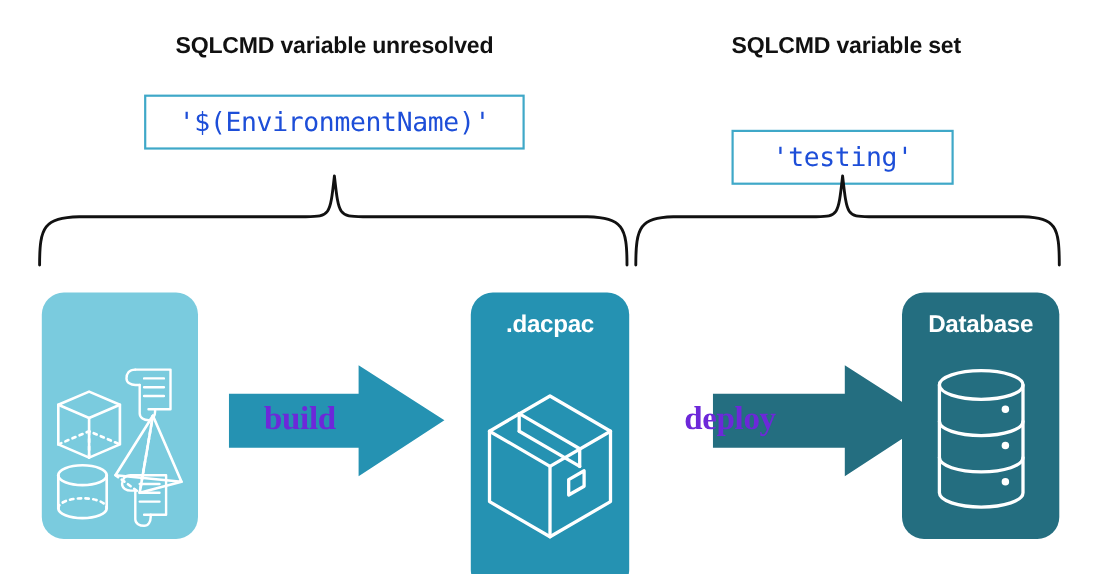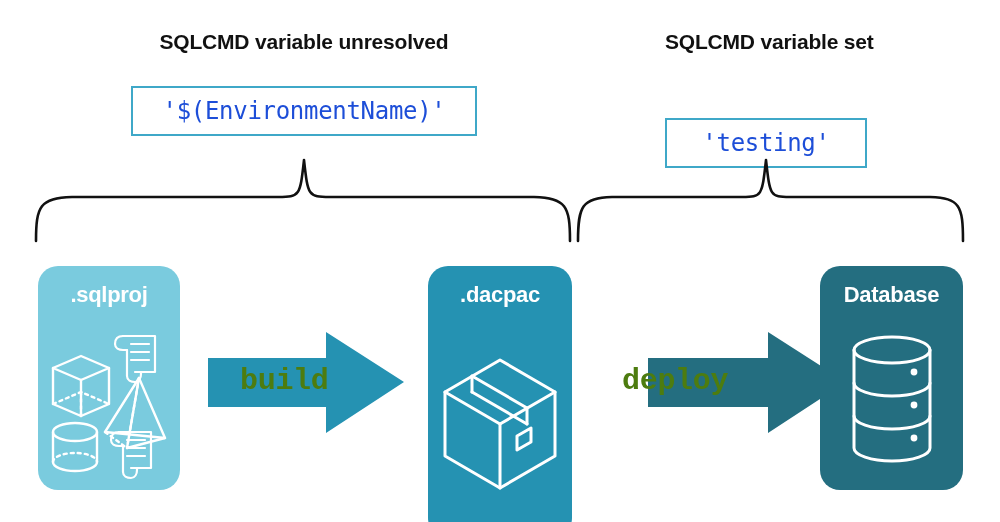--- a/index.html
+++ b/index.html
@@ -94,24 +94,24 @@
   #card-sqlproj  { left: 38px;  top: 266px; width: 142px; height: 224px; background: #7ACBDE; }
   #card-dacpac   { left: 428px; top: 266px; width: 144px; height: 272px; background: #2592B2; }
   #card-database { left: 820px; top: 266px; width: 143px; height: 224px; background: #246E80; }
 
   
   .arrow {
     position: absolute;
   }
   .arrow .arrow-label {
     position: absolute;
-    font-family: Liberation Mono, monospace;
+    font-family: Liberation Serif, serif;
     font-weight: bold;
     font-size: 30px;
-    color: #4d7c0f;
+    color: #6d28d9;
     letter-spacing: -0.3px;
     white-space: nowrap;
   }
   #arrow-build  { left: 208px; top: 330px; width: 198px; height: 105px; }
   #arrow-deploy { left: 600px; top: 330px; width: 200px; height: 105px; padding-left: 48px; }
   #arrow-build .arrow-label  { left: 32px; top: 34px; }
   #arrow-deploy .arrow-label { left: 22px; top: 34px; }
 </style>
 </head>
 <body>
@@ -143,21 +143,20 @@
     <path d="M 578 241
              C 578 206, 582 198, 612 197
              L 742 197
              C 762 197, 762 196, 766 160
              C 770 196, 770 197, 790 197
              L 930 197
              C 960 198, 963 206, 963 241" fill="none" stroke="#111111" stroke-width="2.6" stroke-linecap="round" stroke-linejoin="round"></path>
   </svg>
 
   <div class="stage-card" id="card-sqlproj">
-    <div class="stage-label">.sqlproj</div>
     <div class="stage-art">
       <svg width="132" height="160" viewBox="0 0 132 160">
         <g fill="none" stroke="#ffffff" stroke-width="2.4" stroke-linecap="round" stroke-linejoin="round">
 
           <path d="M 10 48 L 38 36 L 66 48 L 38 60 Z"></path>
           <path d="M 10 48 L 10 84 L 38 96 L 38 60"></path>
           <path d="M 66 48 L 66 84 L 38 96"></path>
           <path d="M 10 84 L 38 72 L 66 84" stroke-dasharray="3 4"></path>
           <path d="M 38 72 L 38 96" stroke-dasharray="3 4"></path>
 

